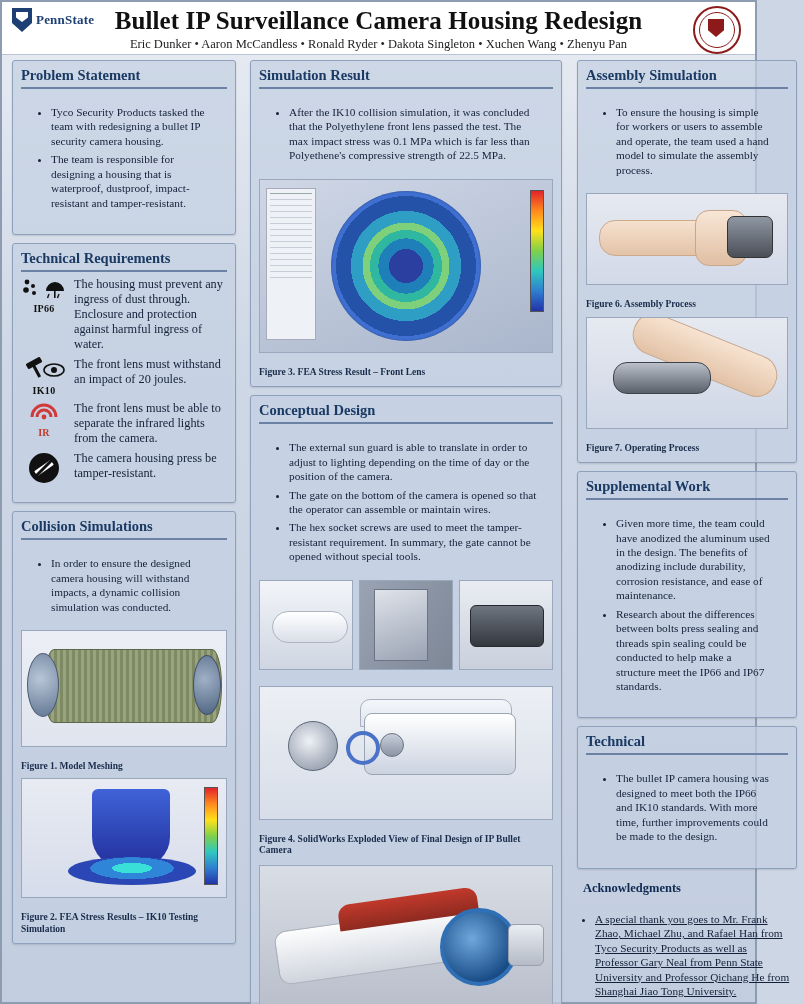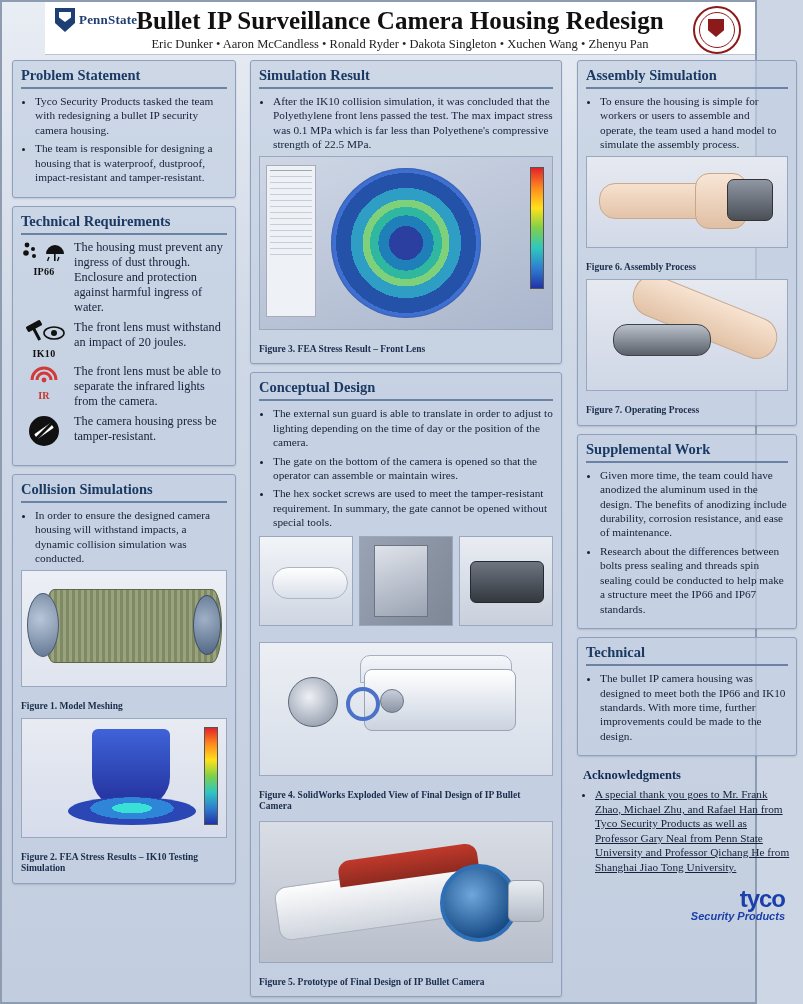--- a/index.html
+++ b/index.html
@@ -9,21 +9,20 @@
     font-family:"Liberation Serif", serif;
     color:#111;
     overflow:hidden;
     position:relative;
   }
   .poster{
     position:relative;width:757px;height:1004px;
     background:linear-gradient(180deg,#e9edf4 0%, #cfd8e6 35%, #c2cddf 100%);
     box-sizing:border-box;
     border:2px solid #8e9cb2;
-    padding-left:43px;
   }
   
   .header{
     position:relative;height:52px;background:#ffffff;
     border-bottom:1px solid #b9c3d2;
   }
   .psu-logo{
     position:absolute;left:10px;top:6px;display:flex;align-items:center;gap:4px;
   }
   .psu-shield{
@@ -69,21 +68,21 @@
     margin-bottom:8px;
     padding:6px 8px 8px 8px;
     box-sizing:border-box;
     box-shadow:0 1px 2px rgba(0,0,0,.12);
   }
   .sec-title{
     font-size:14.5px;font-weight:bold;color:#1b3a63;
     border-bottom:2px solid #6c82a4;padding-bottom:3px;margin-bottom:5px;
     font-family:"Liberation Serif",serif;
   }
-  ul.bul{margin:0;padding-left:14px;}
+  ul.bul{margin:16px;padding-left:14px;}
   ul.bul li{font-size:11.3px;line-height:1.28;margin-bottom:4px;color:#14213a;}
   .caption{font-size:9.5px;color:#1a2c4a;margin-top:14px;line-height:1.2;font-weight:bold;}
   .arrowwrap{display:flex;flex-direction:column;align-items:center;}
 
   
   .req{display:flex;align-items:flex-start;gap:7px;margin-bottom:5px;}
   .req .ic{width:46px;flex:0 0 46px;text-align:center;color:#111;}
   .req .tx{font-size:12.3px;line-height:1.22;color:#14213a;font-family:"Liberation Serif",serif;}
   .ictag{font-size:10px;font-weight:bold;letter-spacing:.3px;}
 
@@ -216,21 +215,21 @@
   }
   .proto .lensbig{
     position:absolute;right:34px;top:42px;width:70px;height:70px;border-radius:50%;
     background:radial-gradient(circle at 40% 38%,#6fa8dc,#1b4f8a 70%,#0e2d52);border:4px solid #2f6fb5;
   }
   .proto .mount{
     position:absolute;right:8px;top:58px;width:34px;height:40px;border-radius:6px;
     background:linear-gradient(180deg,#e9edf3,#b4bbc6);border:1px solid #97a0ac;
   }
   
-  .ack-title{font-size:12.5px;font-weight:bold;color:#0f2a52;margin-bottom:4px;}
+  .ack-title{font-size:12.5px;font-weight:bold;color:#0f2a52;margin-bottom:16px;}
   .ack-text{font-size:8.6px;line-height:1.22;color:#12203a;text-decoration:underline;}
   .tyco{
     margin-top:14px;text-align:right;padding-right:6px;
   }
   .tyco .word{font-size:24px;font-weight:bold;color:#1a3faa;font-family:"Liberation Sans",sans-serif;letter-spacing:-1px;line-height:.9;}
   .tyco .sub{font-size:11px;font-style:italic;font-weight:bold;color:#1a3faa;font-family:"Liberation Sans",sans-serif;}
 </style>
 </head>
 <body>
 

